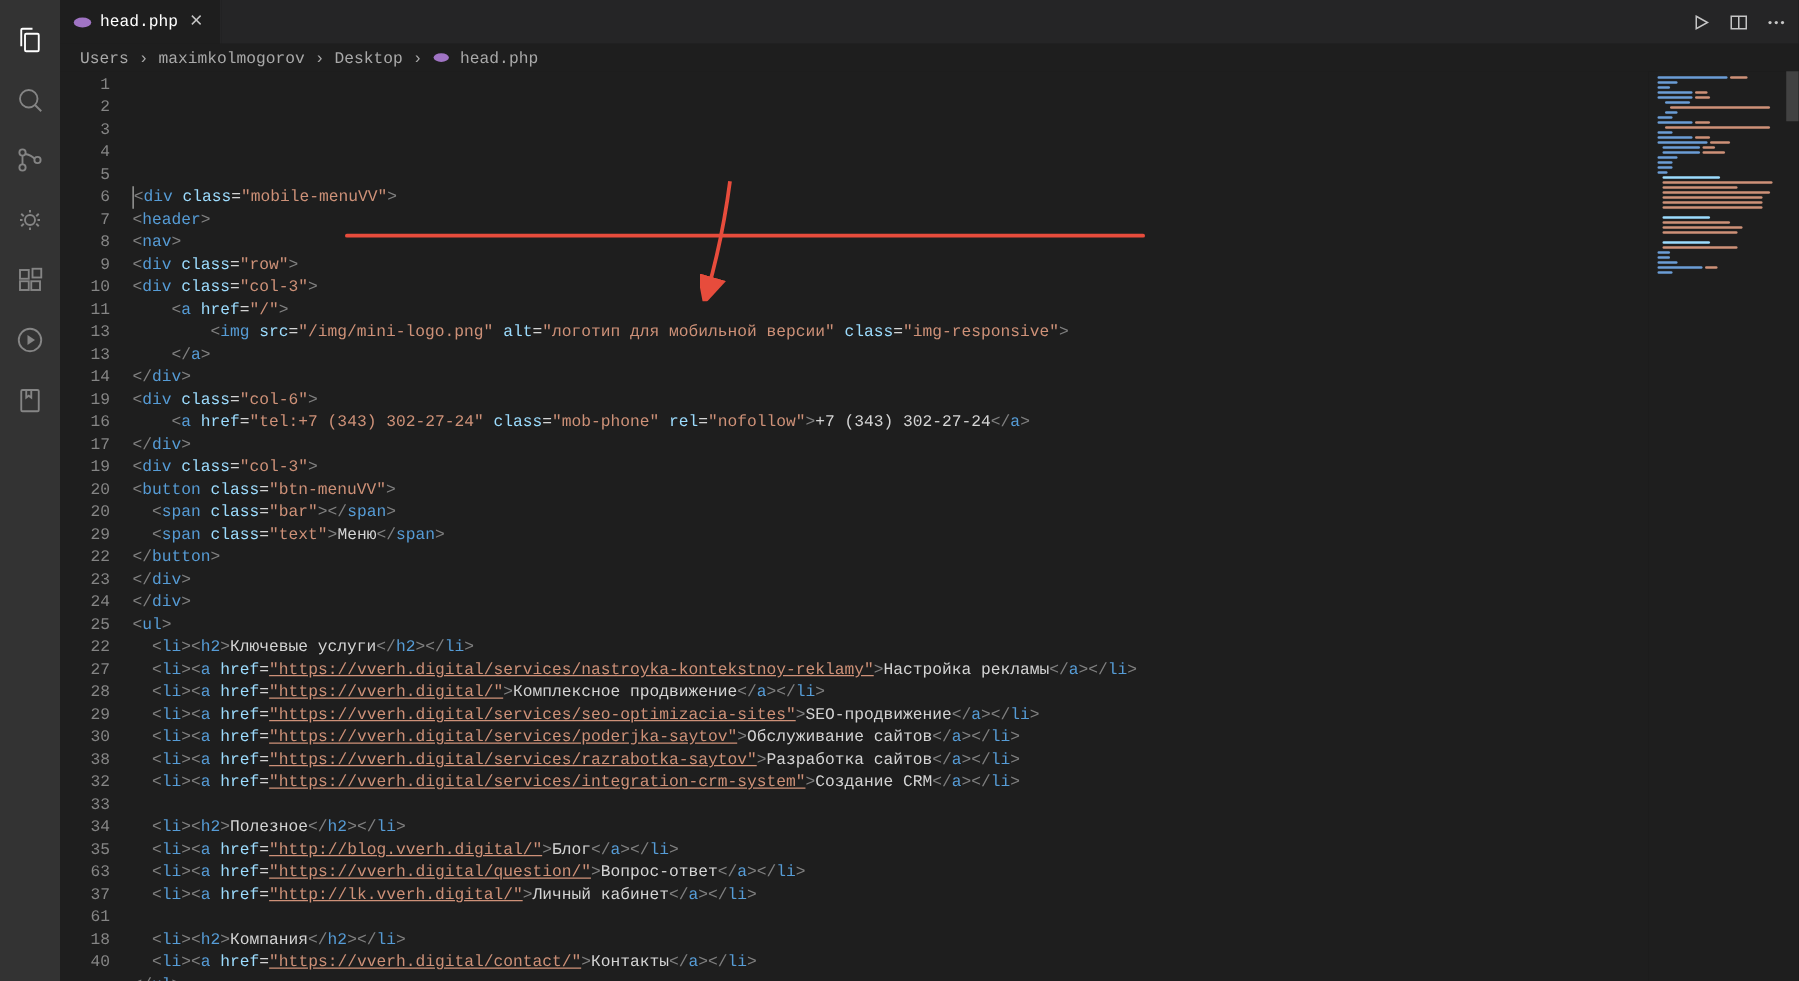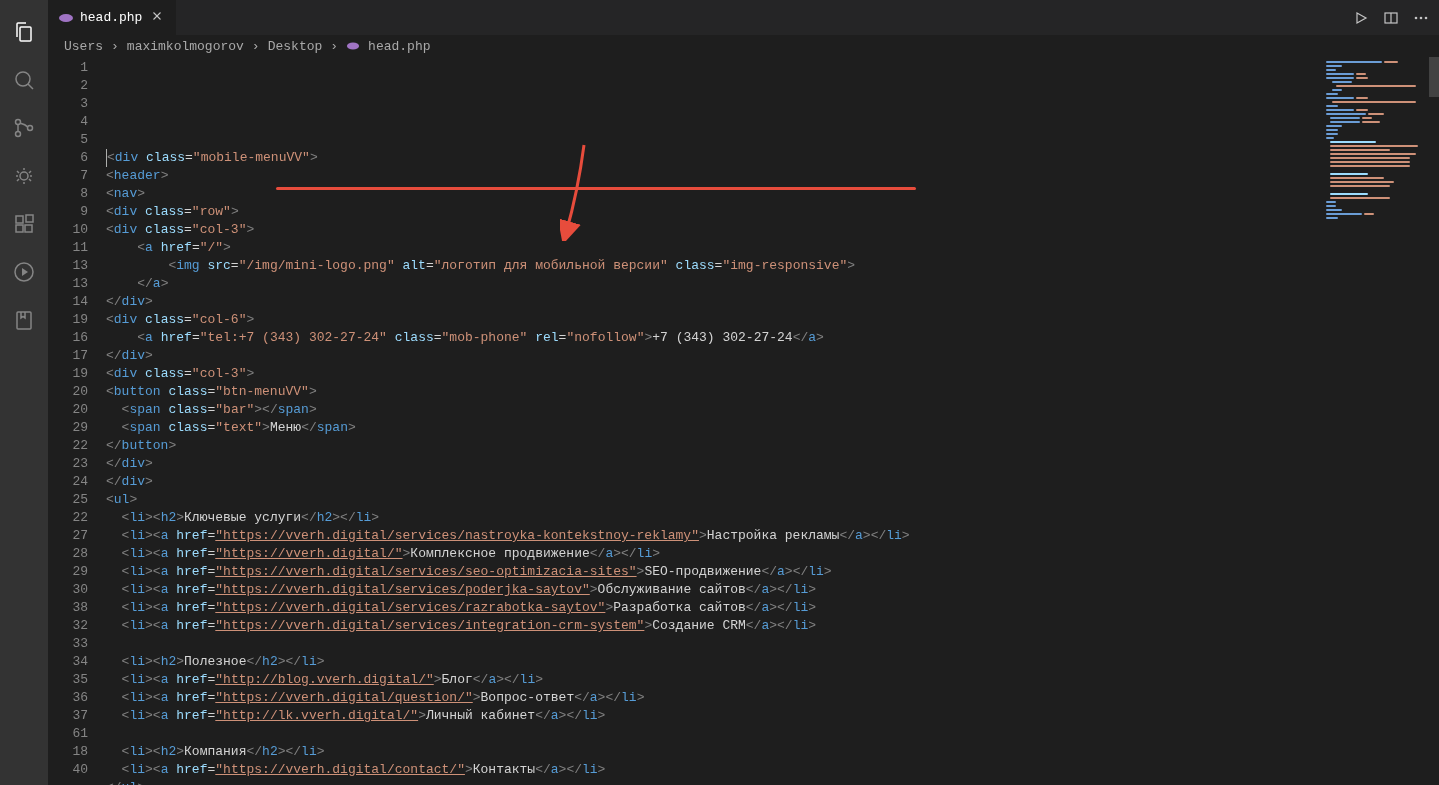--- a/index.html
+++ b/index.html
@@ -311,21 +311,21 @@
         <div class="ln">22</div>
         <div class="ln">27</div>
         <div class="ln">28</div>
         <div class="ln">29</div>
         <div class="ln">30</div>
         <div class="ln">38</div>
         <div class="ln">32</div>
         <div class="ln">33</div>
         <div class="ln">34</div>
         <div class="ln">35</div>
-        <div class="ln">36</div>
+        <div class="ln">63</div>
         <div class="ln">37</div>
         <div class="ln">61</div>
         <div class="ln">18</div>
         <div class="ln">40</div>
         <div class="ln"></div>
       </div>
     <div class="code" id="code">
       
       <div class="annot annot-arrow">
         <svg width="40" height="100" viewBox="0 0 40 100">

